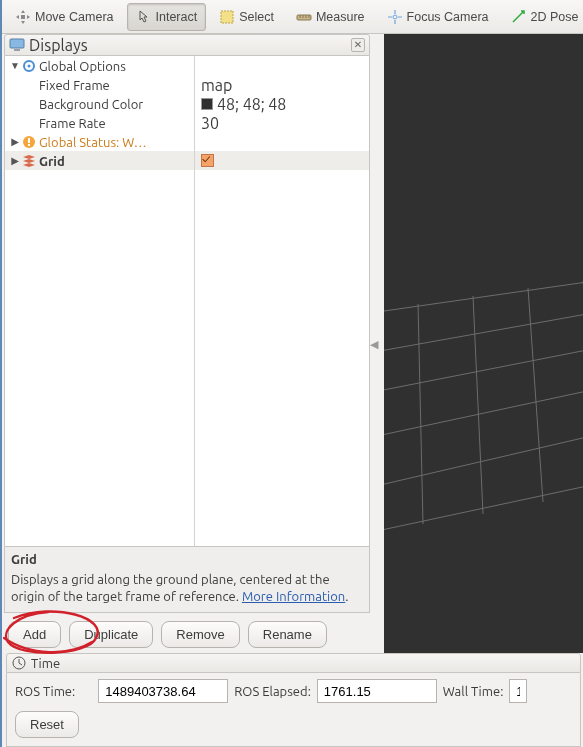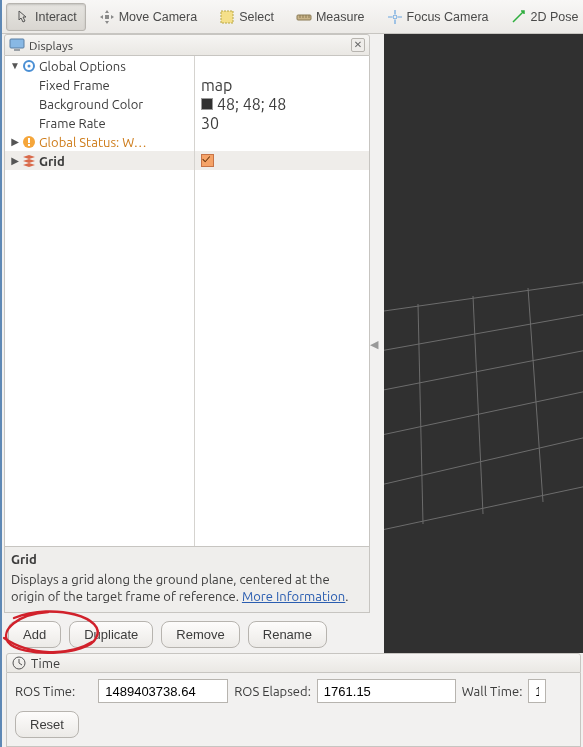--- a/index.html
+++ b/index.html
@@ -6,21 +6,21 @@
 *{box-sizing:border-box}
 .root{width:583px;height:747px;position:relative;background:#f2f1f0;border-left:2px solid #5e88b5}
 .toolbar{height:34px;display:flex;align-items:center;gap:4px;padding:2px 4px;background:linear-gradient(#f8f7f6,#eceae7);border-bottom:1px solid #c7c5c1}
 .tbtn{display:flex;align-items:center;gap:4px;height:28px;padding:0 8px;border:1px solid transparent;border-radius:3px;background:transparent;font-size:12.5px;color:#4a4a4a;white-space:nowrap}
 .tbtn.pressed{border-color:#b7b4af;background:linear-gradient(#e6e4e0,#d9d6d1);box-shadow:inset 0 1px 2px rgba(0,0,0,.15)}
 .ticon{width:16px;height:16px;display:inline-block}
 .main{position:absolute;top:34px;left:2px;right:0;bottom:94px;display:flex}
 .leftpane{width:366px;display:flex;flex-direction:column}
 .displays-panel{flex:0 0 auto;display:flex;flex-direction:column;height:618px}
 .panel-head{height:22px;display:flex;align-items:center;background:linear-gradient(#f6f5f3,#eae8e4);border:1px solid #c7c5c1;border-radius:3px 3px 0 0;padding:0 4px;gap:4px}
-.panel-head .title{flex:1;font-size:12px;color:#3c3c3c}
+.panel-head .title{flex:1;font-size:16px;color:#3c3c3c}
 .closebox{width:14px;height:14px;border:1px solid #b7b4af;border-radius:2px;font-size:10px;line-height:12px;text-align:center;color:#666;background:#efedea}
 .tree-wrap{display:flex;flex:1;border:1px solid #c7c5c1;border-top:none;background:#fff;min-height:0}
 .tree-left{width:190px;border-right:1px solid #d5d3cf;overflow:hidden}
 .tree-right{flex:1;overflow:hidden}
 .row{height:19px;display:flex;align-items:center;padding-left:4px;white-space:nowrap}
 .row .arrow{width:12px;text-align:center;font-size:10px;color:#555}
 .row .ind{display:inline-block}
 .row .icon16{width:16px;height:16px;margin-right:2px;display:inline-flex;align-items:center;justify-content:center}
 .row.sel{background:#efedea}
 .row .lbl{font-size:13px}
@@ -46,35 +46,35 @@
 .tin{height:24px;border:1px solid #b7b4af;background:#fff;padding:0 6px;font-size:13px}
 .annot{position:absolute;pointer-events:none}
 .annot svg{overflow:visible}
 </style>
 </head>
 <body>
 
 <div class="root">
 
   <div class="toolbar">
+    <button class="tbtn">
+      <span class="ticon">
+        <svg viewBox="0 0 16 16">
+            <path d="M8 1l2 3H6zM8 15l-2-3h4zM1 8l3-2v4zM15 8l-3 2V6zM6 6h4v4H6z" fill="#8a8a8a"></path>
+          </svg>
+      </span>
+      <span>Move Camera</span>
+    </button>
     <button class="tbtn pressed">
       <span class="ticon">
         <svg viewBox="0 0 16 16">
             <path d="M4 2v9l2-2 2 4 2-1-2-4h3z" fill="none" stroke="#555" stroke-width="1"></path>
           </svg>
       </span>
       <span>Interact</span>
-    </button>
-    <button class="tbtn">
-      <span class="ticon">
-        <svg viewBox="0 0 16 16">
-            <path d="M8 1l2 3H6zM8 15l-2-3h4zM1 8l3-2v4zM15 8l-3 2V6zM6 6h4v4H6z" fill="#8a8a8a"></path>
-          </svg>
-      </span>
-      <span>Move Camera</span>
     </button>
     <button class="tbtn">
       <span class="ticon">
         <svg viewBox="0 0 16 16">
             <rect x="2" y="2" width="12" height="12" fill="#f5e08a" stroke="#b7a646" stroke-dasharray="2 1"></rect>
           </svg>
       </span>
       <span>Select</span>
     </button>
     <button class="tbtn">
@@ -228,21 +228,21 @@
             <path d="M8 4v4l3 2" stroke="#555" fill="none"></path>
           </svg>
       </span>
       <span>Time</span>
     </div>
     <div class="timebody">
       <div class="trow">
         <span>ROS Time:</span>
         <input class="tin" style="width: 130px; margin-left: 17px;" value="1489403738.64">
         <span>ROS Elapsed:</span>
-        <input class="tin" style="width: 139px;" value="1761.15">
+        <input class="tin" style="width: 120px;" value="1761.15">
         <span>Wall Time:</span>
         <input class="tin" style="width: 18px;" value="1">
       </div>
       <button class="btn">Reset</button>
     </div>
   </div>
 
   <div class="annot" style="left:-2px;top:608px">
     <svg width="120" height="60">
       <path d="M14 10 C55 -6,108 10,96 30 C88 48,20 50,8 34 C0 22,18 6,48 4" stroke="#d1212b" stroke-width="2.4" fill="none" stroke-linecap="round"></path>

